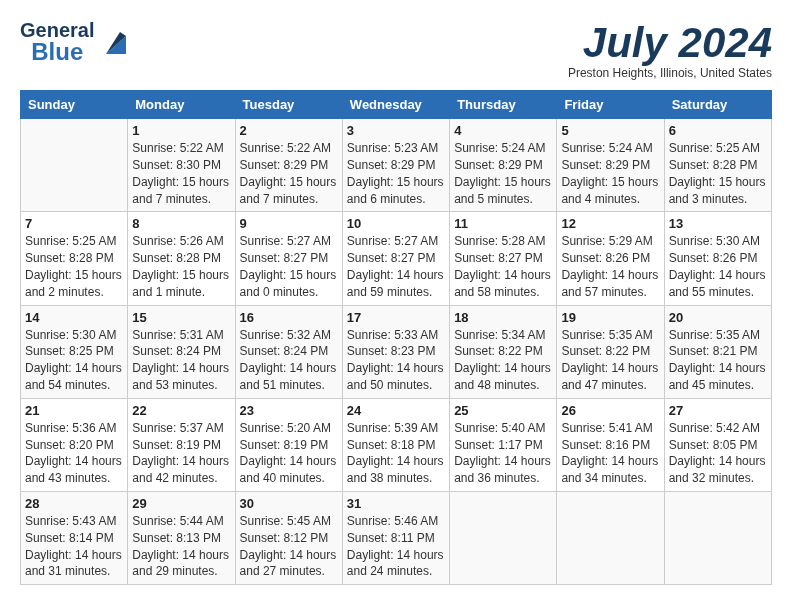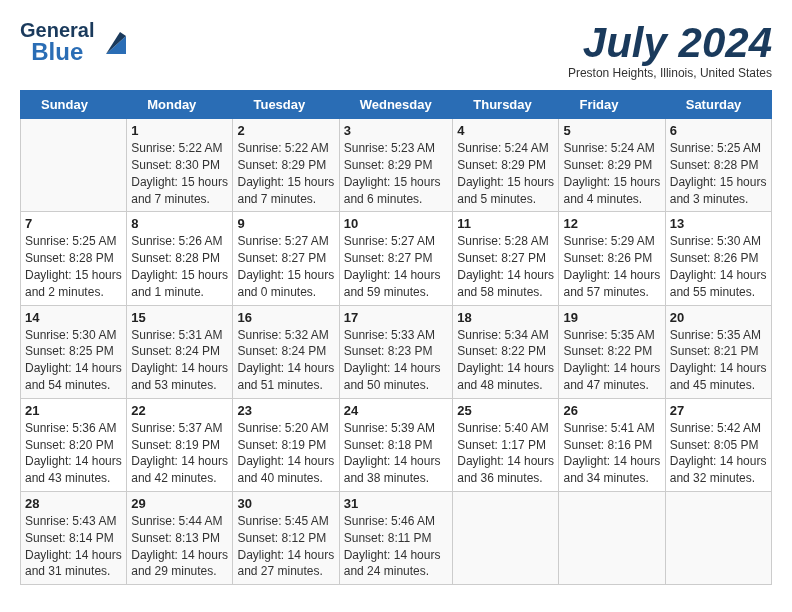--- a/index.html
+++ b/index.html
@@ -36,21 +36,21 @@
       color: #333;
     }
     table {
       width: 100%;
       border-collapse: collapse;
       font-size: 11px;
     }
     thead tr th {
       background-color: #2a6db5;
       color: #fff;
-      padding: 6px 20px;
+      padding: 6px 7px;
       text-align: left;
       font-size: 13px;
       font-weight: bold;
       border: 1px solid #2a6db5;
     }
     tbody tr td {
       border: 1px solid #ccc;
       padding: 4px 4px;
       vertical-align: top;
       min-height: 80px;

